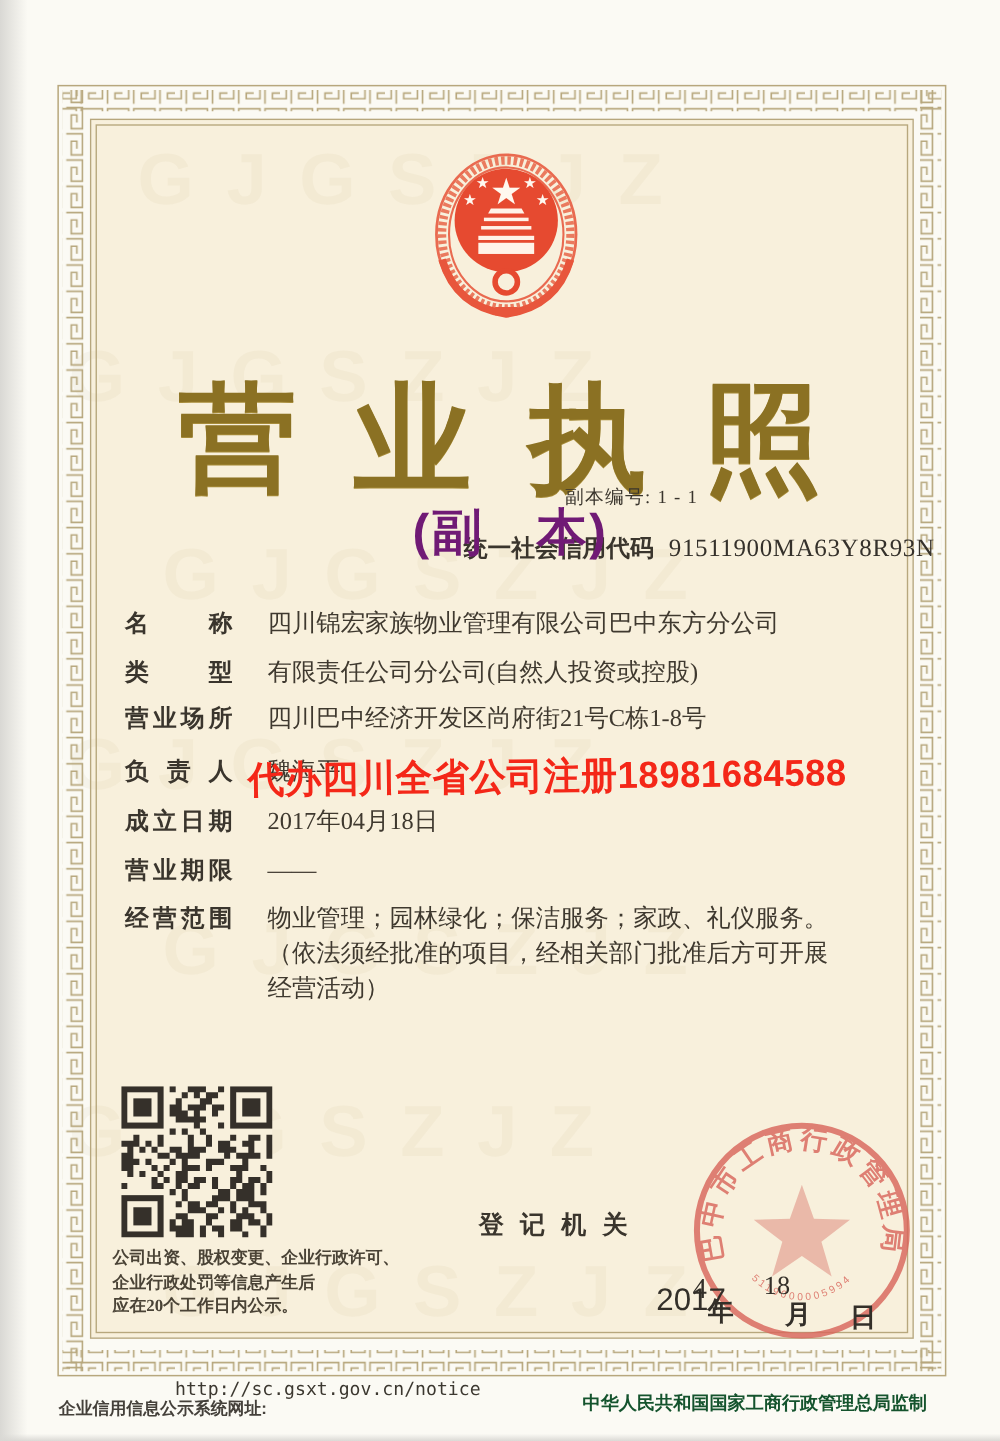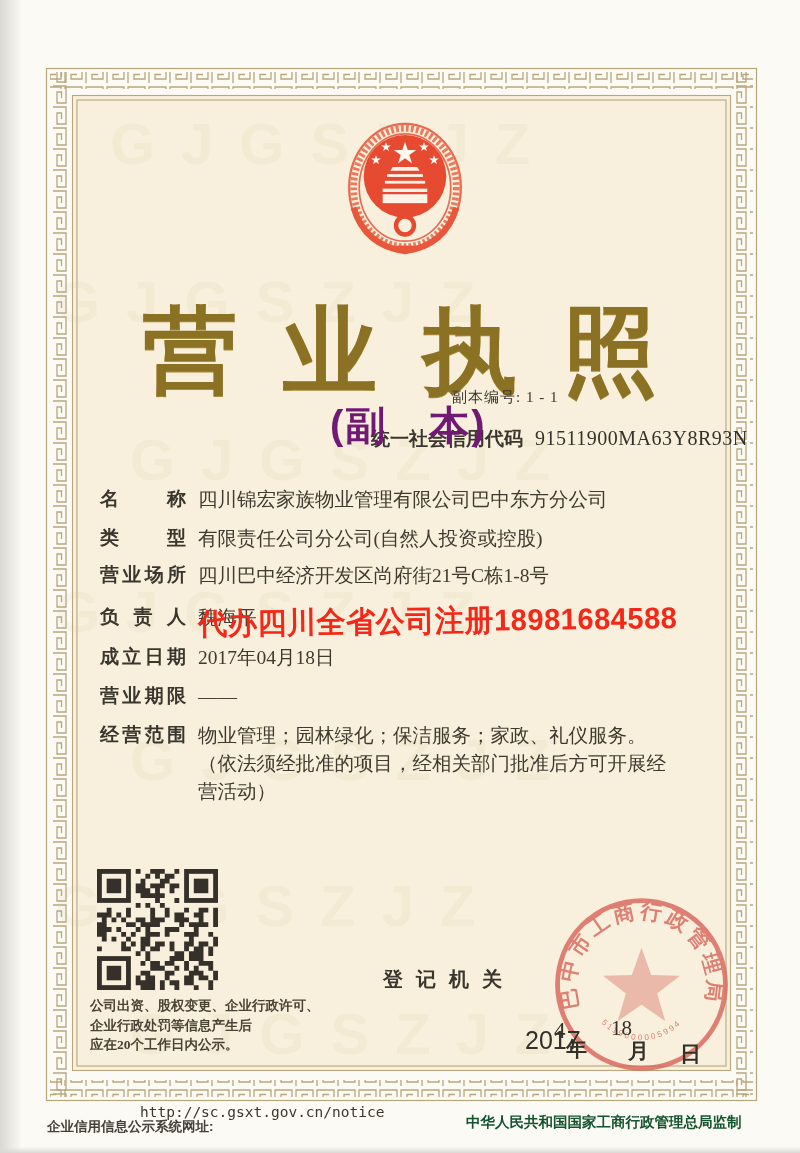--- a/index.html
+++ b/index.html
@@ -45,21 +45,21 @@
   #credit-code-line { left:371px; top:426px; white-space:nowrap; }
   #credit-code-line .lbl { font-size:19px; font-weight:bold; color:#3a352d; }
   #credit-code-line .val { font-size:20px; margin-left:12px; letter-spacing:0.5px;
     font-family:"Liberation Serif", serif; color:#35312b; }
 
   
   .field-row { position:absolute; left:100px; width:575px; display:flex; align-items:flex-start; }
   .f-label { display:inline-block; width:86px; flex:0 0 86px;
     font-size:19px; font-weight:bold; color:#3a352d;
     text-align:justify; text-align-last:justify; }
-  .f-value { margin-left:12px; font-size:19.5px; color:#3f392f;
+  .f-value { margin-left:28px; font-size:19.5px; color:#3f392f;
     font-family:"Liberation Serif", serif; line-height:28px; max-width:470px; }
 
   
   #agent-watermark {
     left:198px; top:604px; z-index:5; white-space:nowrap;
     font-size:30px; font-weight:bold; color:#f42718;
     transform:rotate(-0.7deg) scaleX(0.97); transform-origin:left top;
     letter-spacing:0.5px;
   }
 

